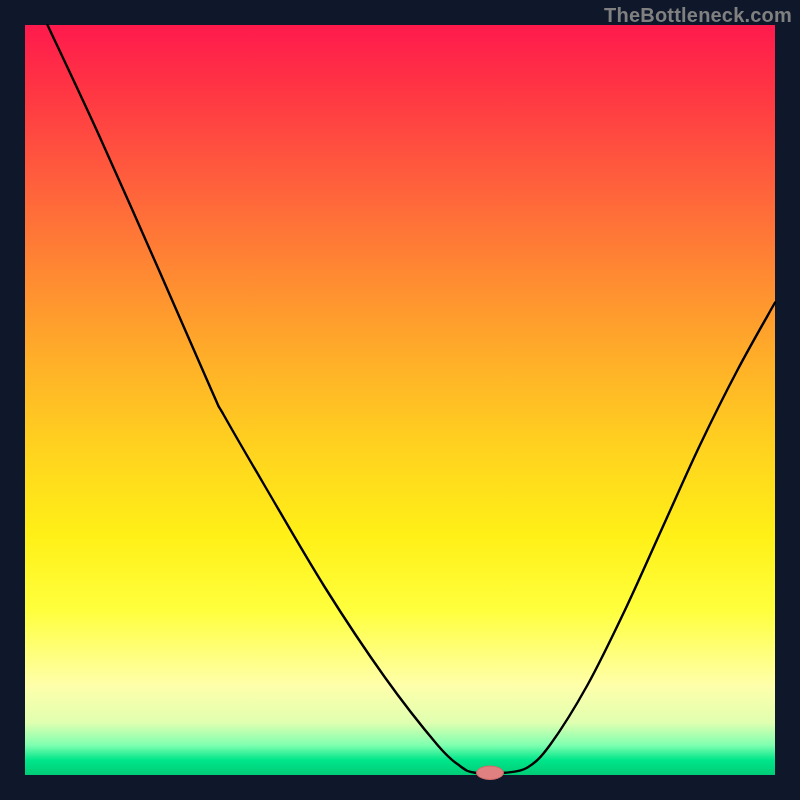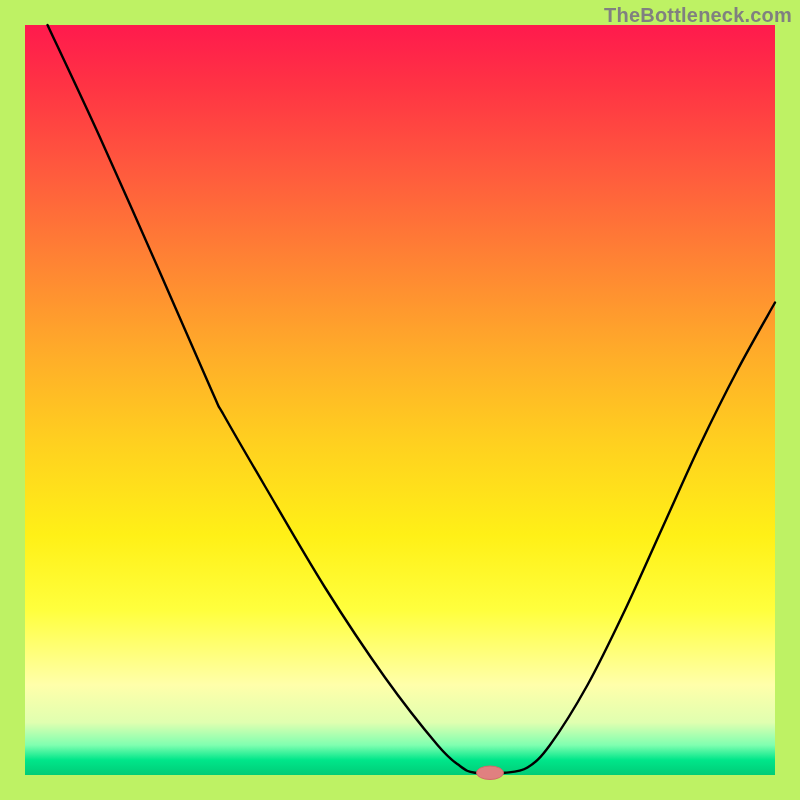--- a/index.html
+++ b/index.html
@@ -7,21 +7,21 @@
     padding: 0;
     width: 800px;
     height: 800px;
     background: #000;
     overflow: hidden;
   }
   .container {
     position: relative;
     width: 800px;
     height: 800px;
-    background: #bef264;
+    background: #0f172a;
   }
   .plot-area {
     position: absolute;
     left: 25px;
     top: 25px;
     width: 750px;
     height: 750px;
     background: linear-gradient(to bottom,
       #ff1a4d 0%,
       #ff3344 8%,

